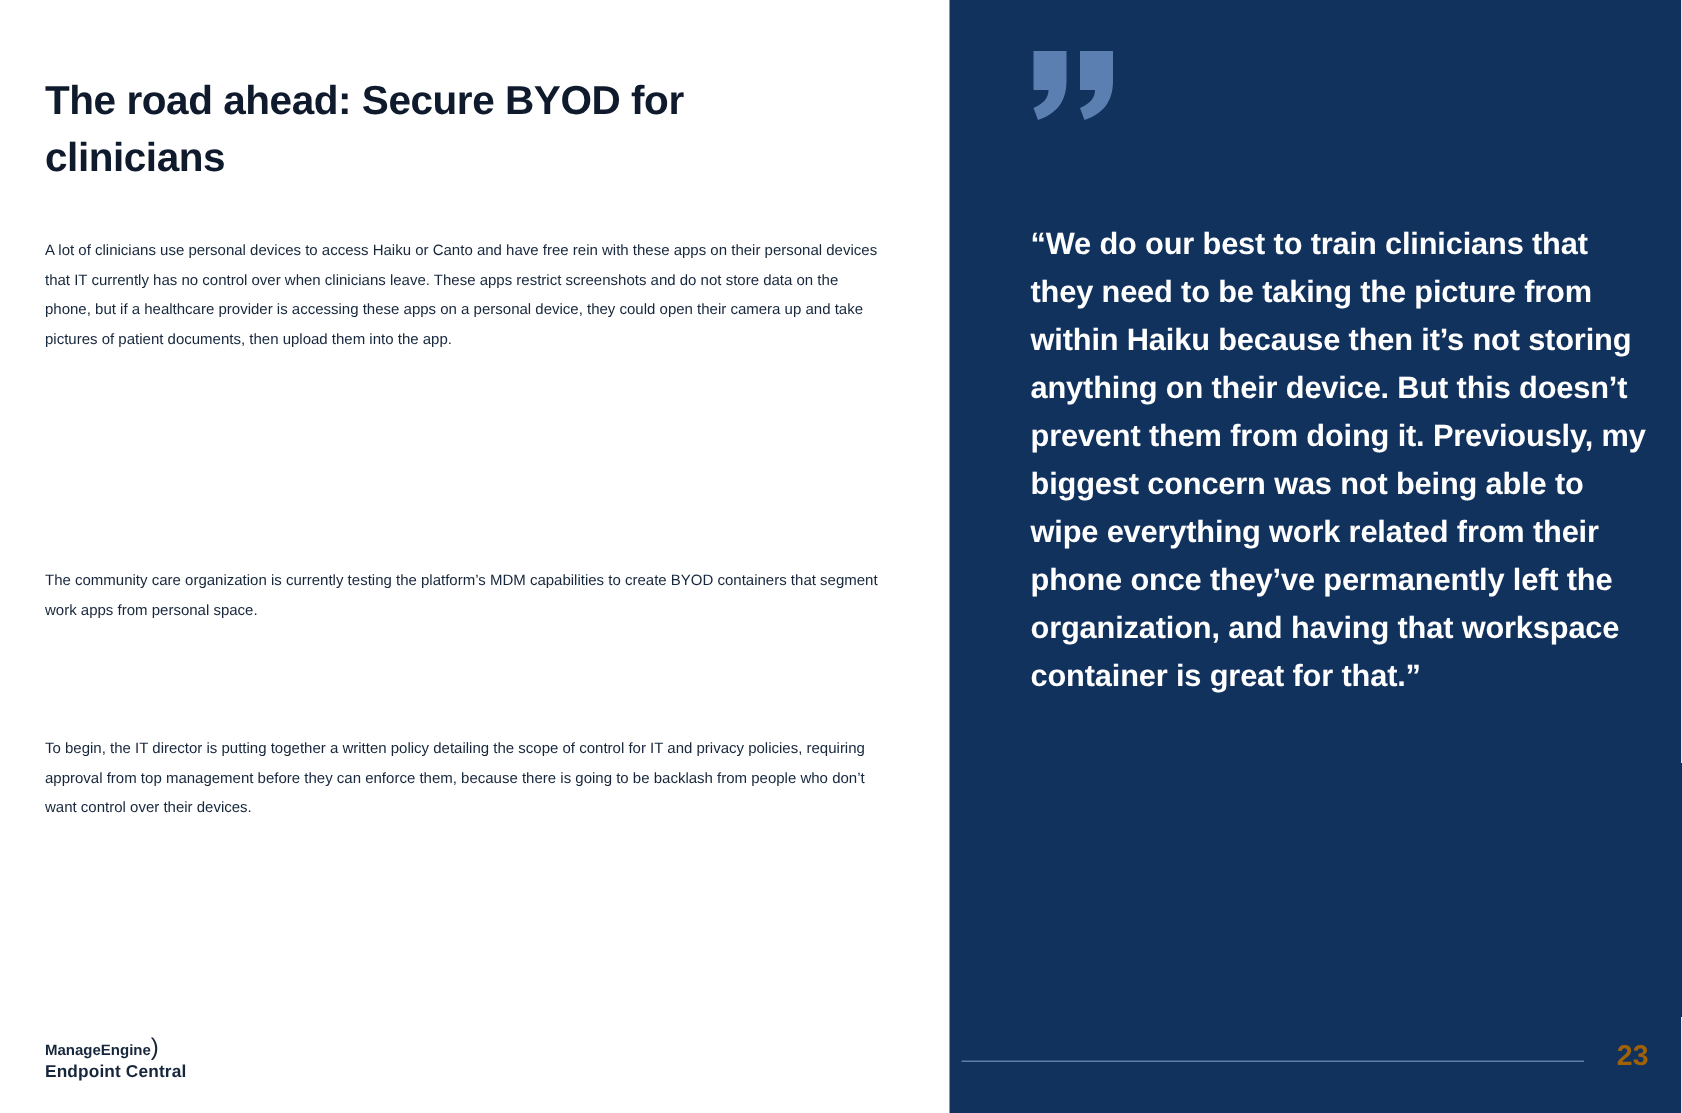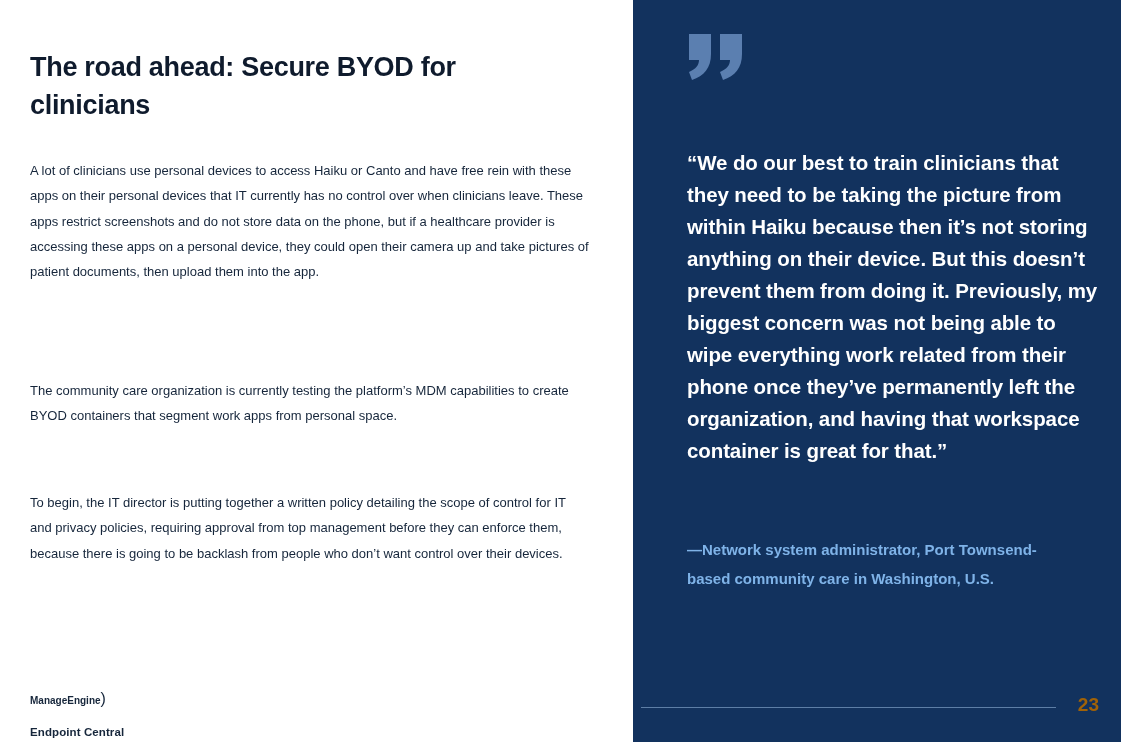--- a/index.html
+++ b/index.html
@@ -38,21 +38,21 @@
     line-height: 1.42;
     font-weight: bold;
     color: #0f1b2d;
     letter-spacing: -0.3px;
   }
 
   .body-block {
     position: absolute;
     left: 30px;
     width: 560px;
-    font-size: 13px;
+    font-size: 10px;
     line-height: 1.95;
     color: #16263b;
   }
 
   .body-1 { top: 158px; }
   .body-2 { top: 378px; }
   .body-3 { top: 490px; }
 
   
   .logo {
@@ -66,21 +66,21 @@
     font-size: 10px;
     font-weight: bold;
     letter-spacing: 0px;
     position: relative;
     display: inline-block;
   }
   .logo-bottom {
     font-size: 11.5px;
     font-weight: bold;
     letter-spacing: 0.1px;
-    margin-top: 18px;
+    margin-top: 1px;
   }
 
   
   .right-pane {
     position: absolute;
     left: 633px;
     top: 0;
     width: 488px;
     height: 742px;
     background: #12325e;
@@ -161,19 +161,18 @@
 
     <div class="quote-mark">
       <svg width="70" height="46" viewBox="0 0 70 46" xmlns="http://www.w3.org/2000/svg" aria-hidden="true">
         <path d="M2 0 h22 v20 c0 14 -7 22 -19 26 l-3 -8 c7 -3 10 -7 10 -12 h-10 z" fill="#5b7fb0"></path>
         <path d="M33 0 h22 v20 c0 14 -7 22 -19 26 l-3 -8 c7 -3 10 -7 10 -12 h-10 z" fill="#5b7fb0"></path>
       </svg>
     </div>
 
     <p class="quote-text">“We do our best to train clinicians that they need to be taking the picture from within Haiku because then it’s not storing anything on their device. But this doesn’t prevent them from doing it. Previously, my biggest concern was not being able to wipe everything work related from their phone once they’ve permanently left the organization, and having that workspace container is great for that.”</p>
 
-    <p class="attribution">—Network system administrator, Port Townsend-based community care in Washington, U.S.</p>
   </div>
 
   <div class="footer-rule"></div>
   <div class="page-number">23</div>
 
 </div>
 
 </body></html>

